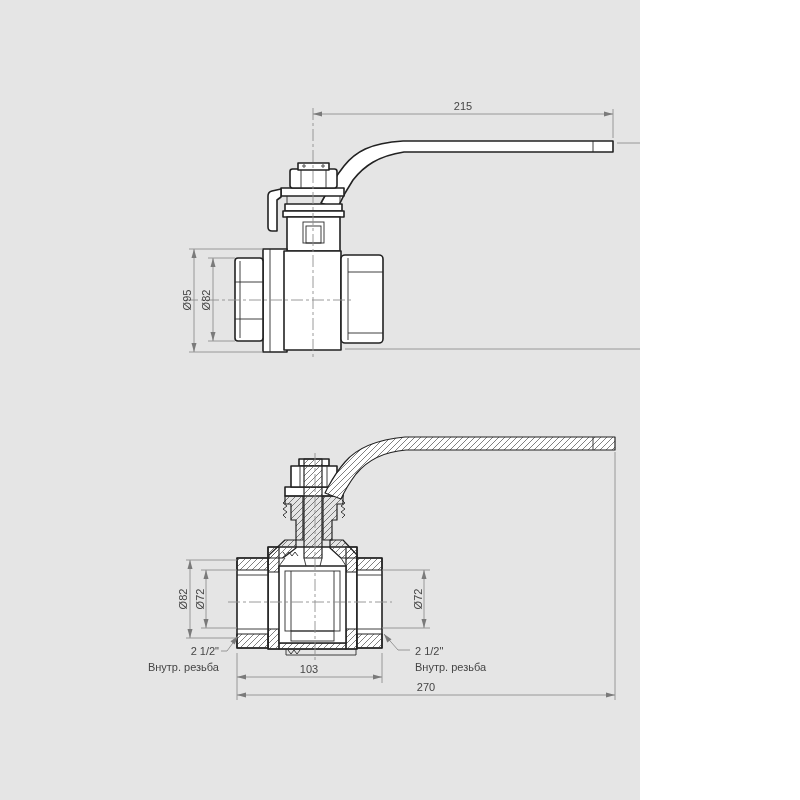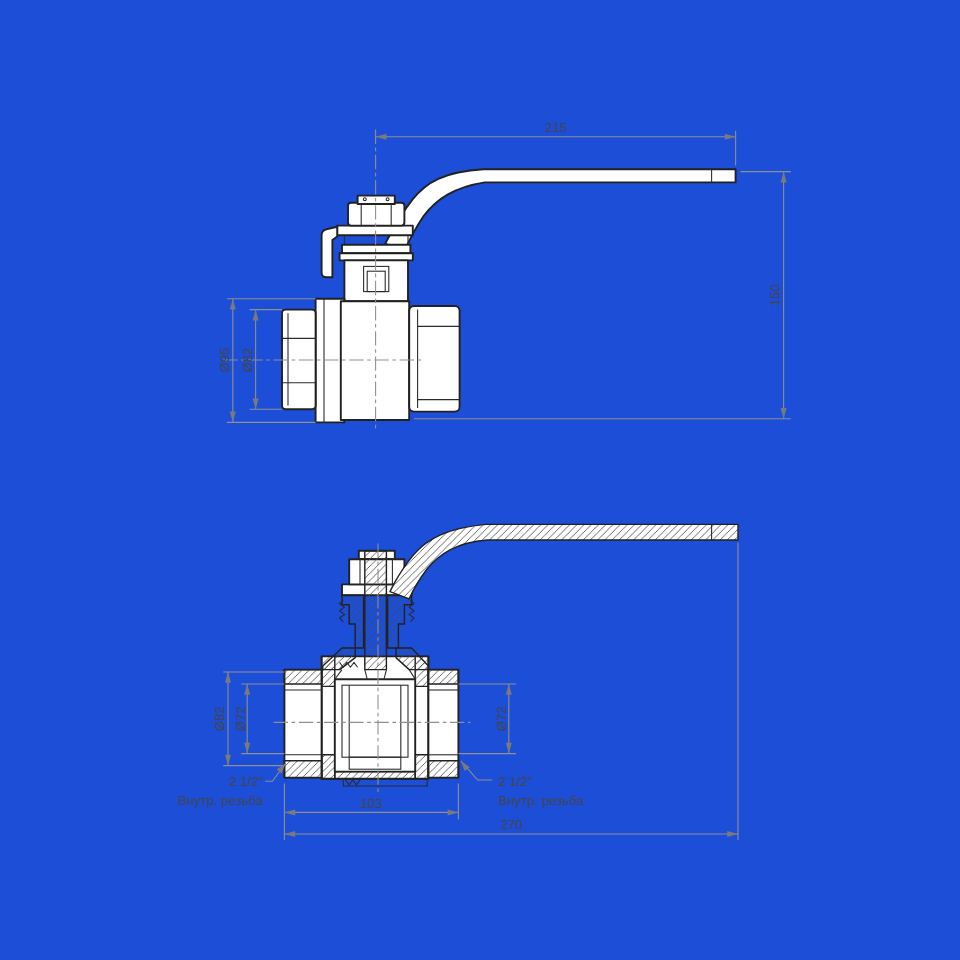--- a/index.html
+++ b/index.html
@@ -1,16 +1,16 @@
 <!DOCTYPE html>
 <html><head>
 <meta charset="utf-8">
 <style>
   html,body{margin:0;padding:0;background:#ffffff;}
-  .page{width:800px;height:800px;background:#1d4ed8;position:relative;overflow:hidden;}
+  .page{width:640px;height:800px;background:#e5e5e5;position:relative;overflow:hidden;}
   svg{display:block;font-family:"Liberation Sans", sans-serif;}
   .objf{stroke:#222222;stroke-width:1.6;fill:#ffffff;stroke-linejoin:round;}
   .thin{stroke:#2a2a2a;stroke-width:0.9;fill:none;}
   .dim{stroke:#8f8f8f;stroke-width:0.9;fill:none;}
   .cl{stroke:#8f8f8f;stroke-width:0.9;fill:none;stroke-dasharray:12 3 3 3;}
   .arr{fill:#7a7a7a;stroke:none;}
   .dimtext{font-size:11px;fill:#454545;}
   .hatchf{fill:url(#hatch);stroke:#222222;stroke-width:1.2;stroke-linejoin:round;}
   .whitef{fill:#ffffff;stroke:none;}
 </style>

